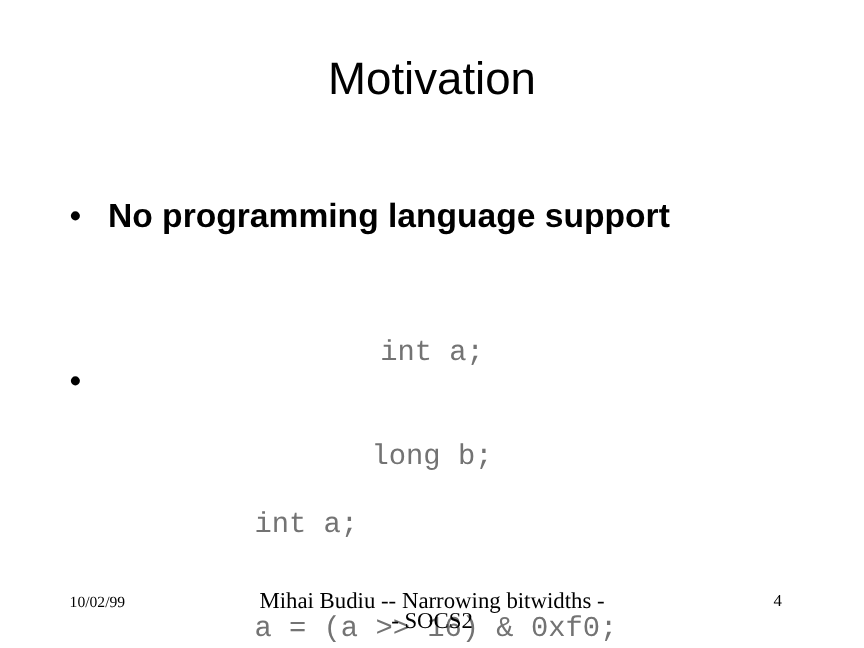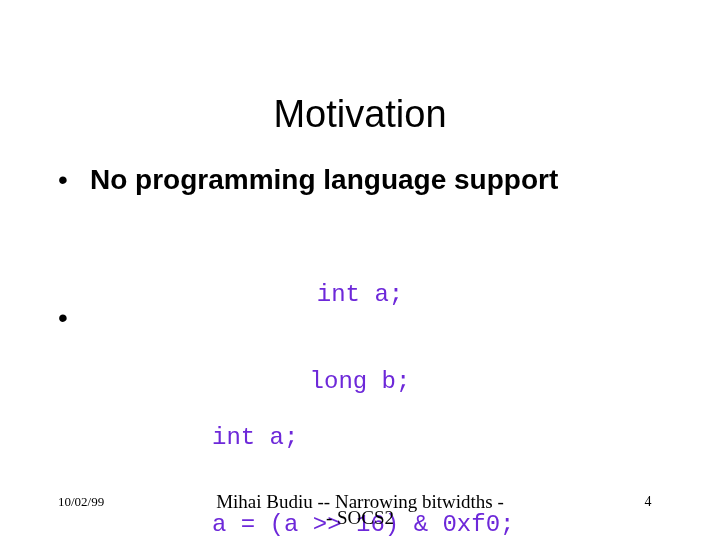--- a/index.html
+++ b/index.html
@@ -29,21 +29,20 @@
     top: 44px;
     width: 720px;
     text-align: center;
     font-family: "Liberation Sans", sans-serif;
     font-size: 38px;
     font-weight: 400;
     line-height: 44px;
     letter-spacing: 0px;
     color: #000000;
     white-space: nowrap;
-    margin-top: 48px;
   }
 
   
   .body-block {
     position: absolute;
     left: 0;
     top: 0;
     width: 720px;
   }
 
@@ -78,21 +77,21 @@
     color: #000000;
     white-space: nowrap;
   }
 
   
   .code-block {
     position: absolute;
     font-family: "Liberation Mono", "DejaVu Sans Mono", monospace;
     font-size: 24px;
     line-height: 29px;
-    color: #6d28d9;
+    color: #737373;
     white-space: pre;
   }
 
   .code-block.code1 {
     left: 0;
     top: 222px;
     width: 720px;
     text-align: center;
   }
 

